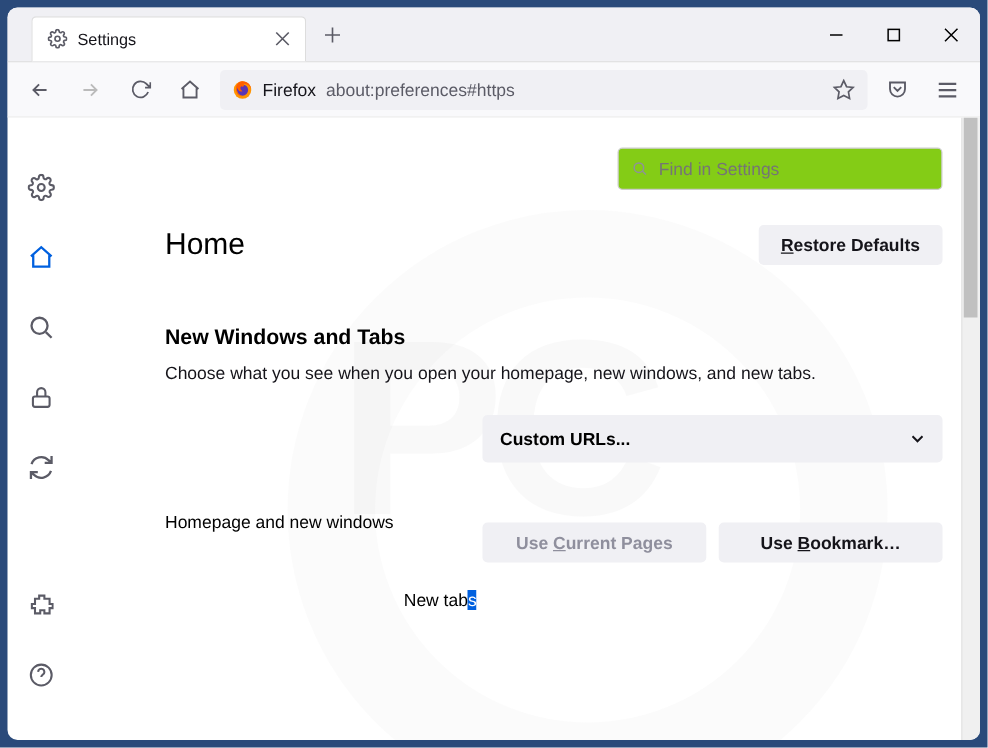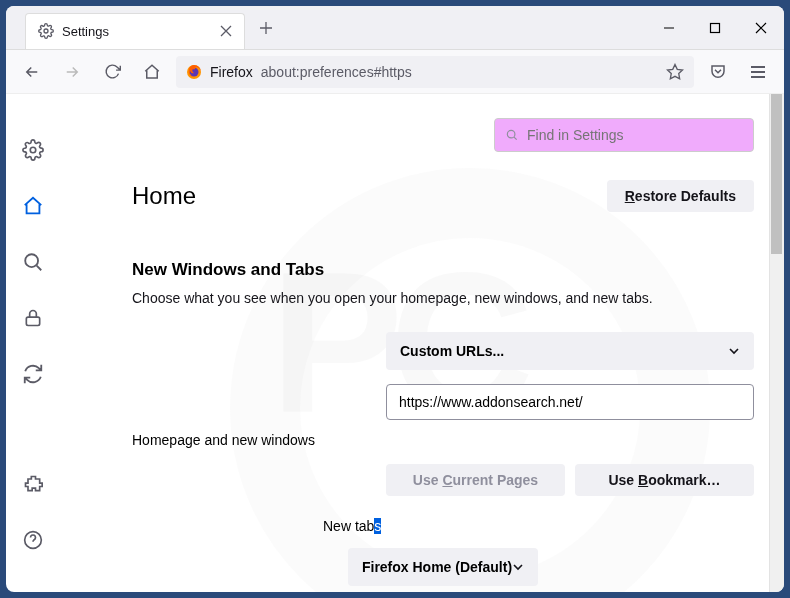--- a/index.html
+++ b/index.html
@@ -27,21 +27,21 @@
   .watermark { position: absolute; top: 50%; left: 50%; transform: translate(-50%, -50%); font-size: 200px; font-weight: bold; color: rgba(200,200,200,0.10); pointer-events: none; z-index: 0; letter-spacing: -14px; }
   .watermark::before { content: ""; position: absolute; width: 340px; height: 340px; border: 70px solid rgba(200,200,200,0.07); border-radius: 50%; left: -40px; top: -60px; }
   
   .sidebar { width: 54px; display: flex; flex-direction: column; align-items: center; padding-top: 38px; gap: 20px; z-index: 1; }
   .side-item { width: 36px; height: 36px; display: flex; align-items: center; justify-content: center; border-radius: 4px; color: #5b5b66; cursor: pointer; }
   .side-item.active { color: #0060df; }
   .side-spacer { flex: 1; }
   
   .main { flex: 1; padding: 24px 30px 0 72px; position: relative; z-index: 1; overflow: hidden; }
   .search-row { display: flex; justify-content: flex-end; margin-bottom: 28px; }
-  .search-box { width: 260px; height: 34px; border: 1px solid #ccc; border-radius: 4px; display: flex; align-items: center; padding: 0 10px; gap: 8px; background: #f0abfc; }
+  .search-box { width: 260px; height: 34px; border: 1px solid #ccc; border-radius: 4px; display: flex; align-items: center; padding: 0 10px; gap: 8px; background: #84cc16; }
   .search-box input { border: none; outline: none; font-size: 14px; flex: 1; background: transparent; }
   
   .title-row { display: flex; justify-content: space-between; align-items: center; margin-bottom: 48px; }
   .page-title { font-size: 24px; font-weight: 300; color: #000; }
   .btn { background: #f0f0f4; border: none; padding: 8px 18px; font-size: 14px; border-radius: 4px; cursor: pointer; font-weight: 600; color: #15141a; }
   .btn[disabled] { color: #8f8f9d; font-weight: 600; cursor: default; }
   
   .section-title { font-size: 17px; font-weight: 700; margin-bottom: 10px; }
   .section-sub { font-size: 14px; color: #15141a; margin-bottom: 26px; }
   
@@ -235,40 +235,29 @@
                   <path d="M2 4l4 4 4-4" fill="none" stroke="#15141a" stroke-width="1.6"></path>
                 </svg>
               </span>
           </div>
         </div>
       </div>
 
       <div class="form-row">
         <div class="form-label">Homepage and new windows</div>
         <div class="form-right">
-          <input class="textbox" type="text" value="https://www.addonsearch.net/" style="">
           <div class="btn-pair">
             <button class="btn" disabled="">Use <span class="underline-letter">C</span>urrent Pages</button>
             <button class="btn">Use <span class="underline-letter">B</span>ookmark…</button>
           </div>
         </div>
       </div>
 
       <div class="form-row" style="margin-top:22px;flex-direction:column;">
         <div class="form-label"><span>New tab</span><span class="hilite">s</span></div>
-        <div class="form-right">
-          <div class="dropdown">
-            <span>Firefox Home (Default)</span>
-            <span>
-                <svg width="12" height="12" viewBox="0 0 12 12">
-                  <path d="M2 4l4 4 4-4" fill="none" stroke="#15141a" stroke-width="1.6"></path>
-                </svg>
-              </span>
-          </div>
-        </div>
       </div>
     </div>
 
     <div class="scrollbar">
       <div class="scroll-thumb"></div>
     </div>
   </div>
 
 </div>
 

